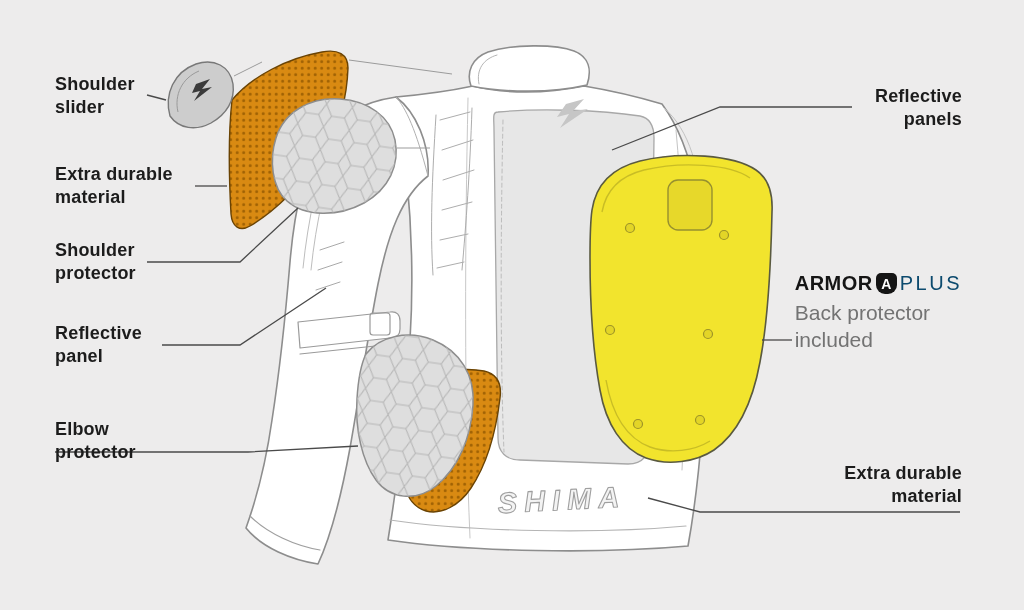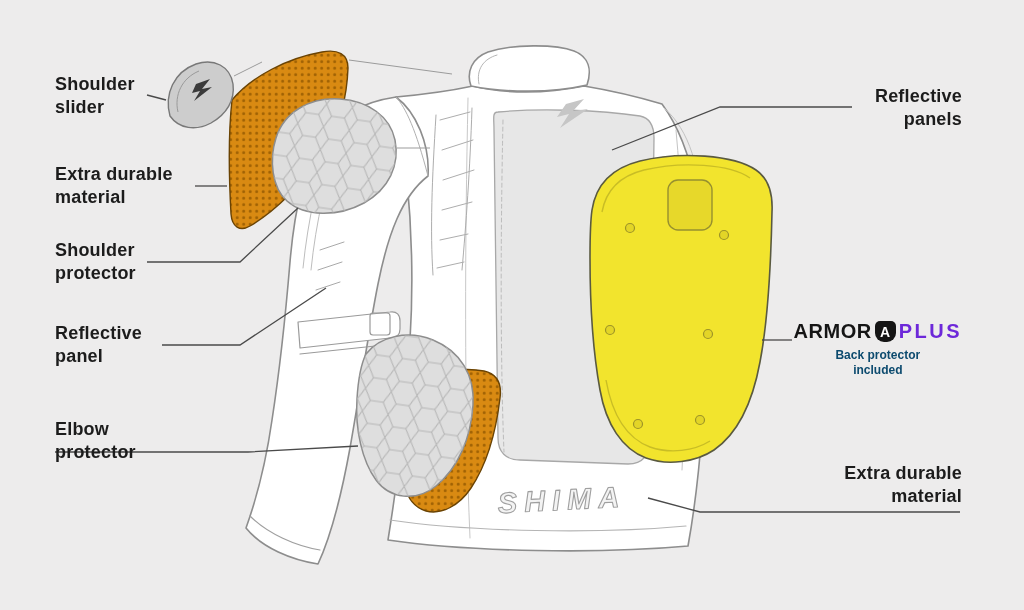--- a/index.html
+++ b/index.html
@@ -2,30 +2,30 @@
 <html><head>
 <meta charset="utf-8">
 <style>
   html,body{margin:0;padding:0;background:#edecec;}
   .scene{position:relative;width:1024px;height:610px;background:#edecec;overflow:hidden;
          font-family:"Liberation Sans",sans-serif;}
   .scene svg{position:absolute;left:0;top:0;}
   .lbl{position:absolute;font-weight:700;font-size:18px;line-height:1.28;color:#1c1c1c;
        white-space:pre-line;letter-spacing:.2px;}
   .lbl.right{text-align:right;}
-  .armor-block{position:absolute;text-align:center;margin-top:48px;}
+  .armor-block{position:absolute;text-align:left;}
   .armor-logo{display:flex;justify-content:flex-end;align-items:center;gap:3px;
               font-size:20px;color:#151515;}
   .armor-brand{font-weight:800;letter-spacing:.5px;}
   .armor-badge{display:inline-flex;align-items:center;justify-content:center;
                width:21px;height:21px;background:#151515;color:#fff;font-weight:800;
                font-size:14px;border-radius:5px 5px 9px 9px;}
-  .armor-plus{font-weight:700;letter-spacing:2.5px;color:#6d28d9;}
-  .armor-caption{margin-top:5px;font-weight:700;font-size:12px;line-height:1.28;
-                 color:#0c4a6e;white-space:pre-line;}
+  .armor-plus{font-weight:400;letter-spacing:2.5px;color:#0c4a6e;}
+  .armor-caption{margin-top:5px;font-weight:400;font-size:21px;line-height:1.28;
+                 color:#737373;white-space:pre-line;}
 </style>
 </head>
 <body>
 
 <div class="scene">
 
   <svg width="1024" height="610" viewBox="0 0 1024 610">
     <defs>
       <pattern id="hexpat" width="26" height="23" patternUnits="userSpaceOnUse" patternTransform="rotate(8)">
         <path d="M6.5,0 L19.5,0 L26,11.5 L19.5,23 L6.5,23 L0,11.5 Z" fill="none" stroke="#b6b6b6" stroke-width="1.1"></path>

